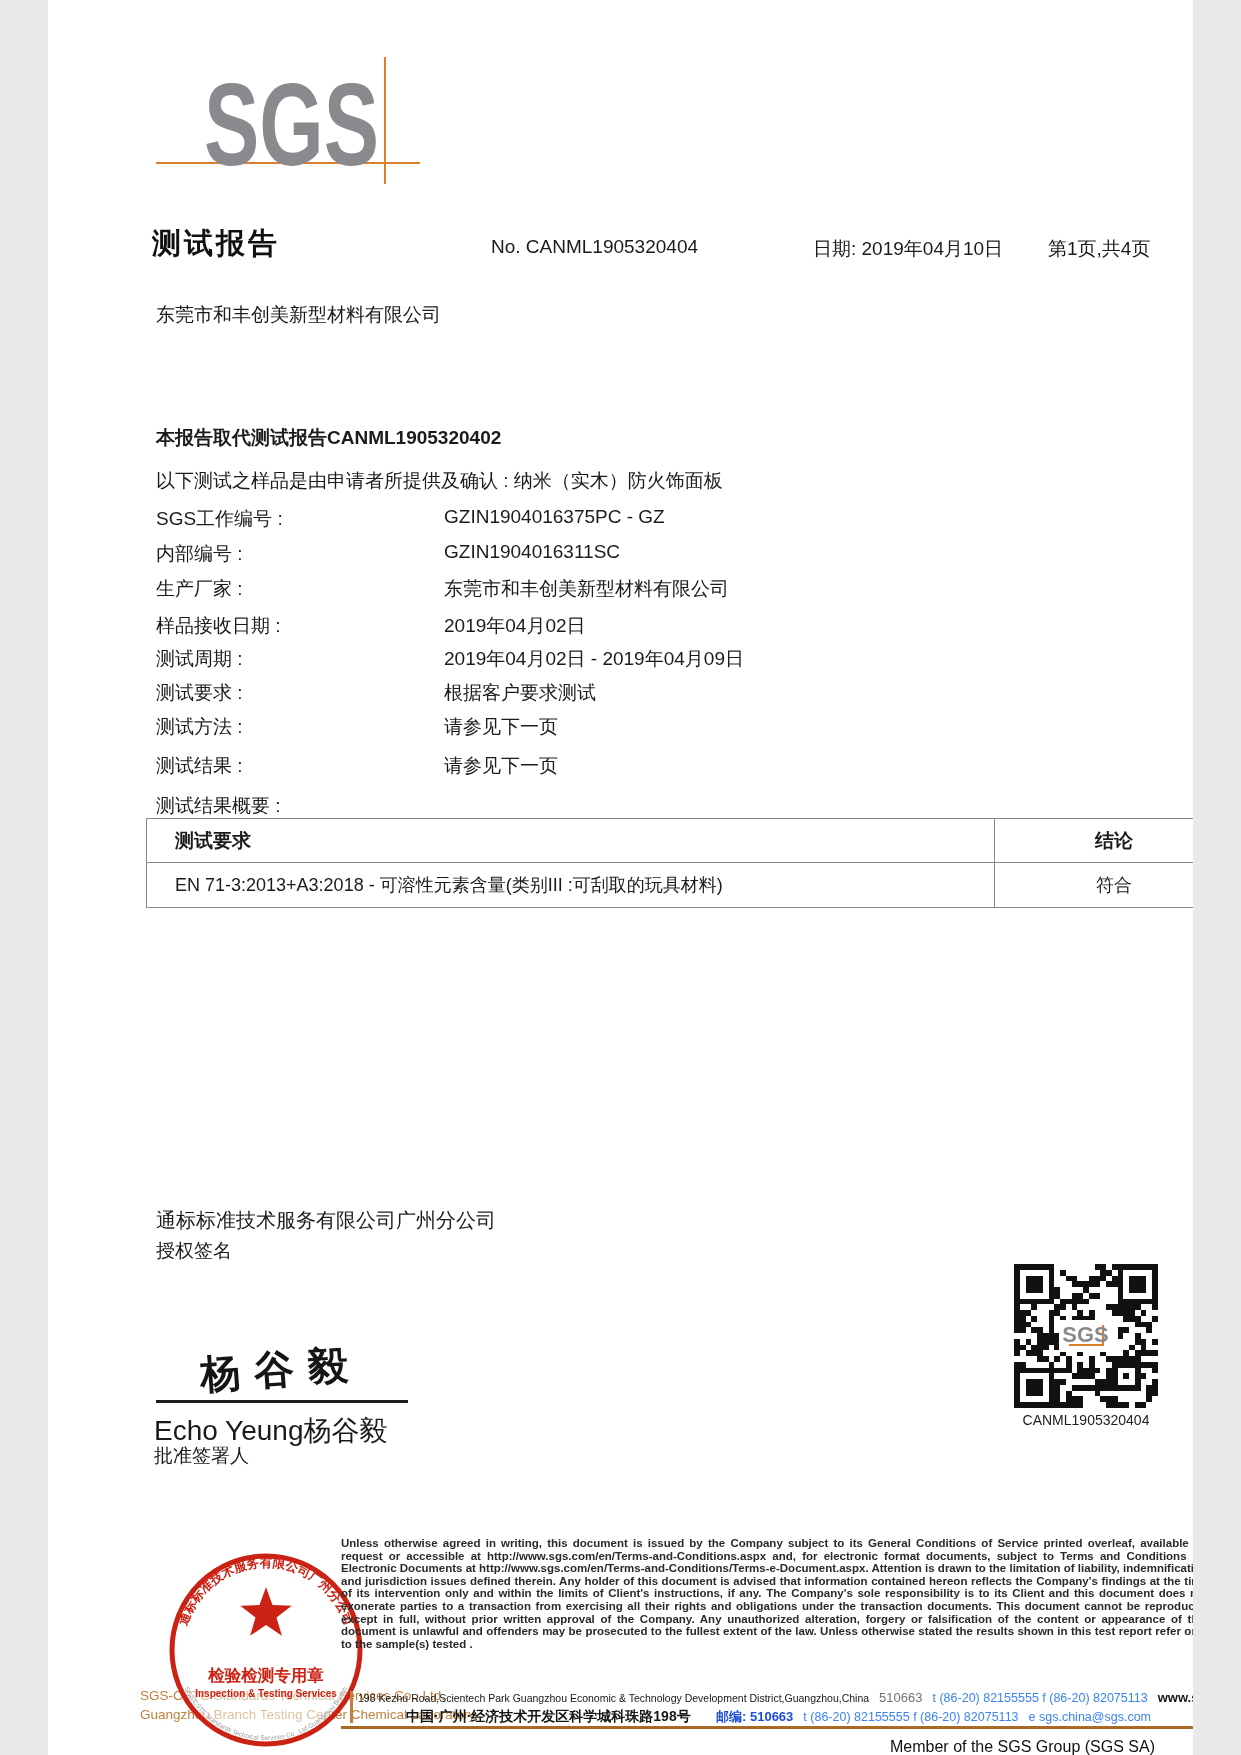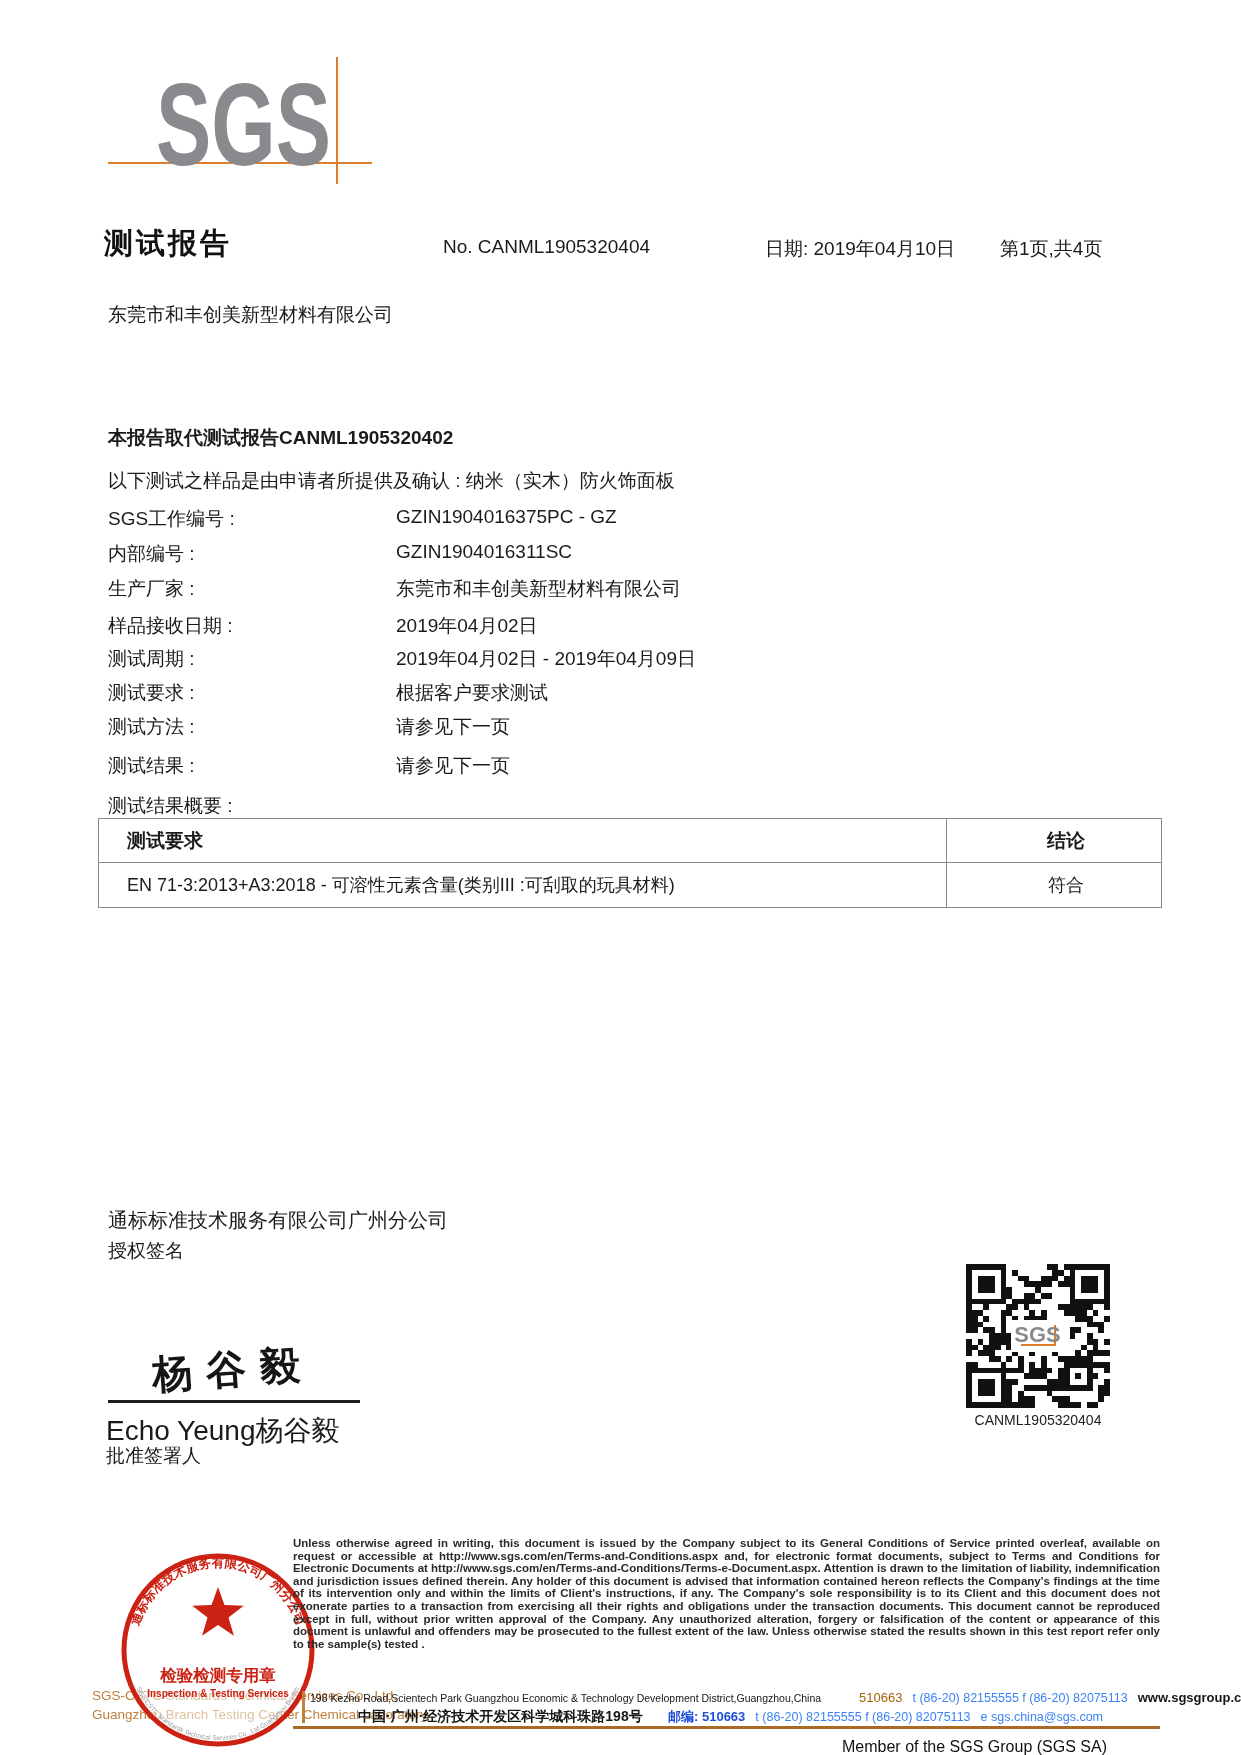--- a/index.html
+++ b/index.html
@@ -1,17 +1,17 @@
 <!DOCTYPE html>
 <html><head>
 <meta charset="utf-8">
 <style>
   html,body{margin:0;padding:0;background:#e9e9e9;}
   .page{
-    position:relative; width:1241px; height:1755px; margin:0 auto;
+    position:relative; width:1145px; height:1755px; margin:0 auto;
     background:#ffffff; overflow:hidden;
     font-family:"Liberation Sans", sans-serif; color:#1b1b1b;
   }
   .abs{position:absolute;}
   
   .logo{left:100px; top:45px;}
   
   .doc-title{left:104px; top:224px; font-size:29px; font-weight:bold; letter-spacing:3px; color:#111;}
   .report-no{left:443px; top:236px; font-size:19px;}
   .report-date{left:765px; top:236px; font-size:19px;}
@@ -51,21 +51,21 @@
   .stamp{left:118px; top:1550px; width:200px; height:200px;}
   .legal{left:293px; top:1537px; width:867px; font-size:11.5px; line-height:12.6px;
          font-weight:bold; color:#2a2a2a; text-align:justify;}
   .attention{left:293px; top:1663px; width:867px; font-size:11.5px; line-height:12.5px;
              font-weight:bold; color:#e8821c;}
   .attention .em{text-decoration:underline;}
   .addr-bar{left:302px; top:1691px; width:3px; height:32px; background:#c1803d;}
   .addr-row-en{left:310px; top:1690px; width:850px; display:flex; align-items:baseline; gap:10px; white-space:nowrap;}
   .addr-row-cn{left:310px; top:1708px; width:850px; display:flex; align-items:baseline; gap:10px; white-space:nowrap;margin-left:48px;}
   .a-en{font-size:10.5px; color:#161616;}
-  .a-post{font-size:13px; color:#a16207;margin-left:28px;}
+  .a-post{font-size:13px; color:#737373;}
   .a-tel{font-size:12.5px; color:#3b82f6;}
   .a-web{font-size:13px; font-weight:bold; color:#161616;}
   .a-cn{font-size:14px; font-weight:bold; color:#161616; width:300px;}
   .a-cnpost{font-size:13px; font-weight:bold; color:#1d4ed8;}
   .footer-line{left:293px; top:1726px; width:867px; height:2.5px; background:#a96a26;}
   .member{left:842px; top:1738px; font-size:16px; color:#111;}
 </style>
 </head>
 <body>
 

